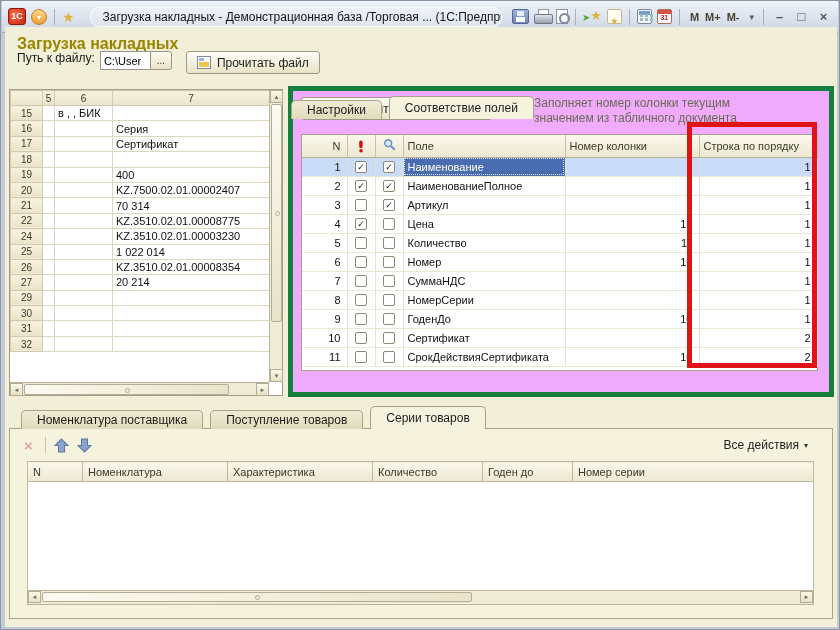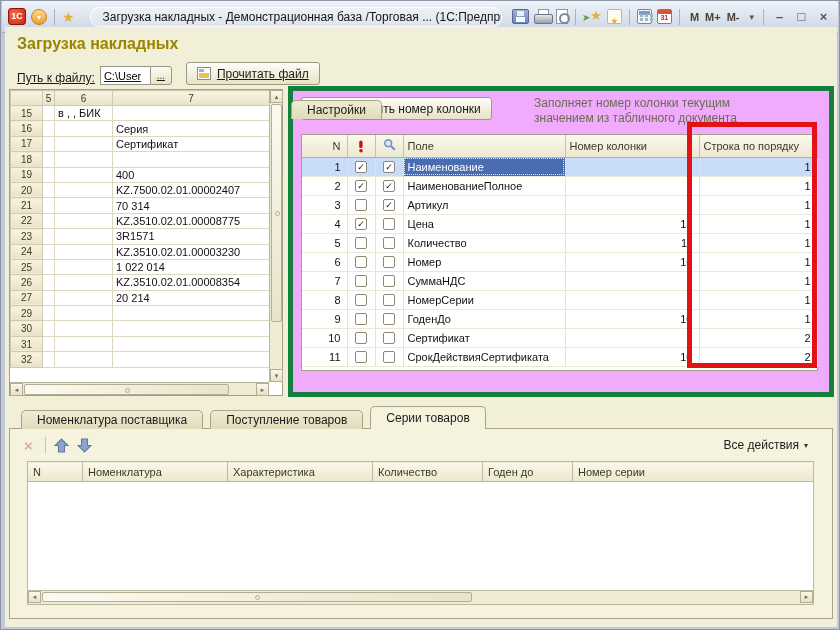--- a/index.html
+++ b/index.html
@@ -44,21 +44,21 @@
   .ic-cal::before { content:""; position:absolute; left:0; right:0; top:0; height:4px; background:#d5543e; }
   .ic-cal .day { position:absolute; left:0; right:0; bottom:0; text-align:center; font-size:7px; font-weight:bold; color:#c23; line-height:10px; }
   .mem-btn { font-size:11px; font-weight:bold; color:#4a4236; padding:0 3px; flex:none; }
   .tb-chevron { font-size:9px; color:#555; padding:0 2px; flex:none; }
   .win-btn { font-size:13px; color:#4e5662; width:17px; text-align:center; font-weight:bold; flex:none; }
 
   
   .content { position:absolute; left:4px; top:26px; width:832px; height:600px; background:#f2efd8; }
   .page-title { position:absolute; left:12px; top:8px; font-size:16px; font-weight:bold; color:var(--page-title,#9a8500); }
 
-  .path-row { position:absolute; left:12px; top:36px; height:22px; display:flex; align-items:flex-end; font-size:12px; color:#1a1a1a;text-decoration:underline; }
+  .path-row { position:absolute; left:12px; top:24px; height:22px; display:flex; align-items:flex-start; font-size:12px; color:#1a1a1a; }
   .path-row label { margin-right:5px; }
   .path-input { width:50px; height:19px; border:1px solid #9a9788; border-right:none; background:#fff;
     font-family:inherit; font-size:11px; padding:0 3px; }
   .browse-btn { height:19px; width:22px; font-size:10px; background:linear-gradient(#fdfcf4,#e9e2c5);
     border:1px solid #9a9788; border-radius:0 3px 3px 0; color:#333; }
   .btn { display:inline-flex; align-items:center; gap:6px; background:linear-gradient(#fefdf8,#e9e2c5);
     border:1px solid #9d9a84; border-radius:3px; padding:2px 10px; height:23px; font-size:12px; color:#1c1c1c; }
   .read-btn { margin-left:14px; }
   .doc-ic { position:relative; width:14px; height:13px; background:#fff; border:1px solid #7e8ca0; }
   .doc-ic::after { content:""; position:absolute; left:1px; right:1px; bottom:1px; height:5px; background:#e8c74a; }
@@ -251,26 +251,20 @@
                 <td class="data"></td>
                 <td class="data">70 314</td>
               </tr>
               <tr>
                 <td class="rownum">22</td>
                 <td class="data"></td>
                 <td class="data"></td>
                 <td class="data">KZ.3510.02.01.00008775</td>
               </tr>
               <tr>
-                <td class="rownum">23</td>
-                <td class="data"></td>
-                <td class="data"></td>
-                <td class="data">3R1571</td>
-              </tr>
-              <tr>
                 <td class="rownum">24</td>
                 <td class="data"></td>
                 <td class="data"></td>
                 <td class="data">KZ.3510.02.01.00003230</td>
               </tr>
               <tr>
                 <td class="rownum">25</td>
                 <td class="data"></td>
                 <td class="data"></td>
                 <td class="data">1 022 014</td>
@@ -321,20 +315,21 @@
       </div>
       <div class="hscroll">
         <div class="scr-btn h-left">◂</div>
         <div class="scr-thumb h-thumb"></div>
         <div class="scr-btn h-right">▸</div>
       </div>
     </div>
 
     <div class="tabs rtabs" id="rtabs">
         <div class="tab">Настройки</div>
+        <div class="tab active">Соответствие полей</div>
       </div>
 
     <div class="rpanel">
       <div class="cmd-row">
         <button class="btn">
           <svg width="14" height="14" viewBox="0 0 14 14">
               <path d="M13 7 L7 1 V4.2 H1 V9.8 H7 V13 Z" fill="#6f9bd8" stroke="#3d6cb0" stroke-width="1"></path>
             </svg>
           <span>Установить номер колонки</span>
         </button>

